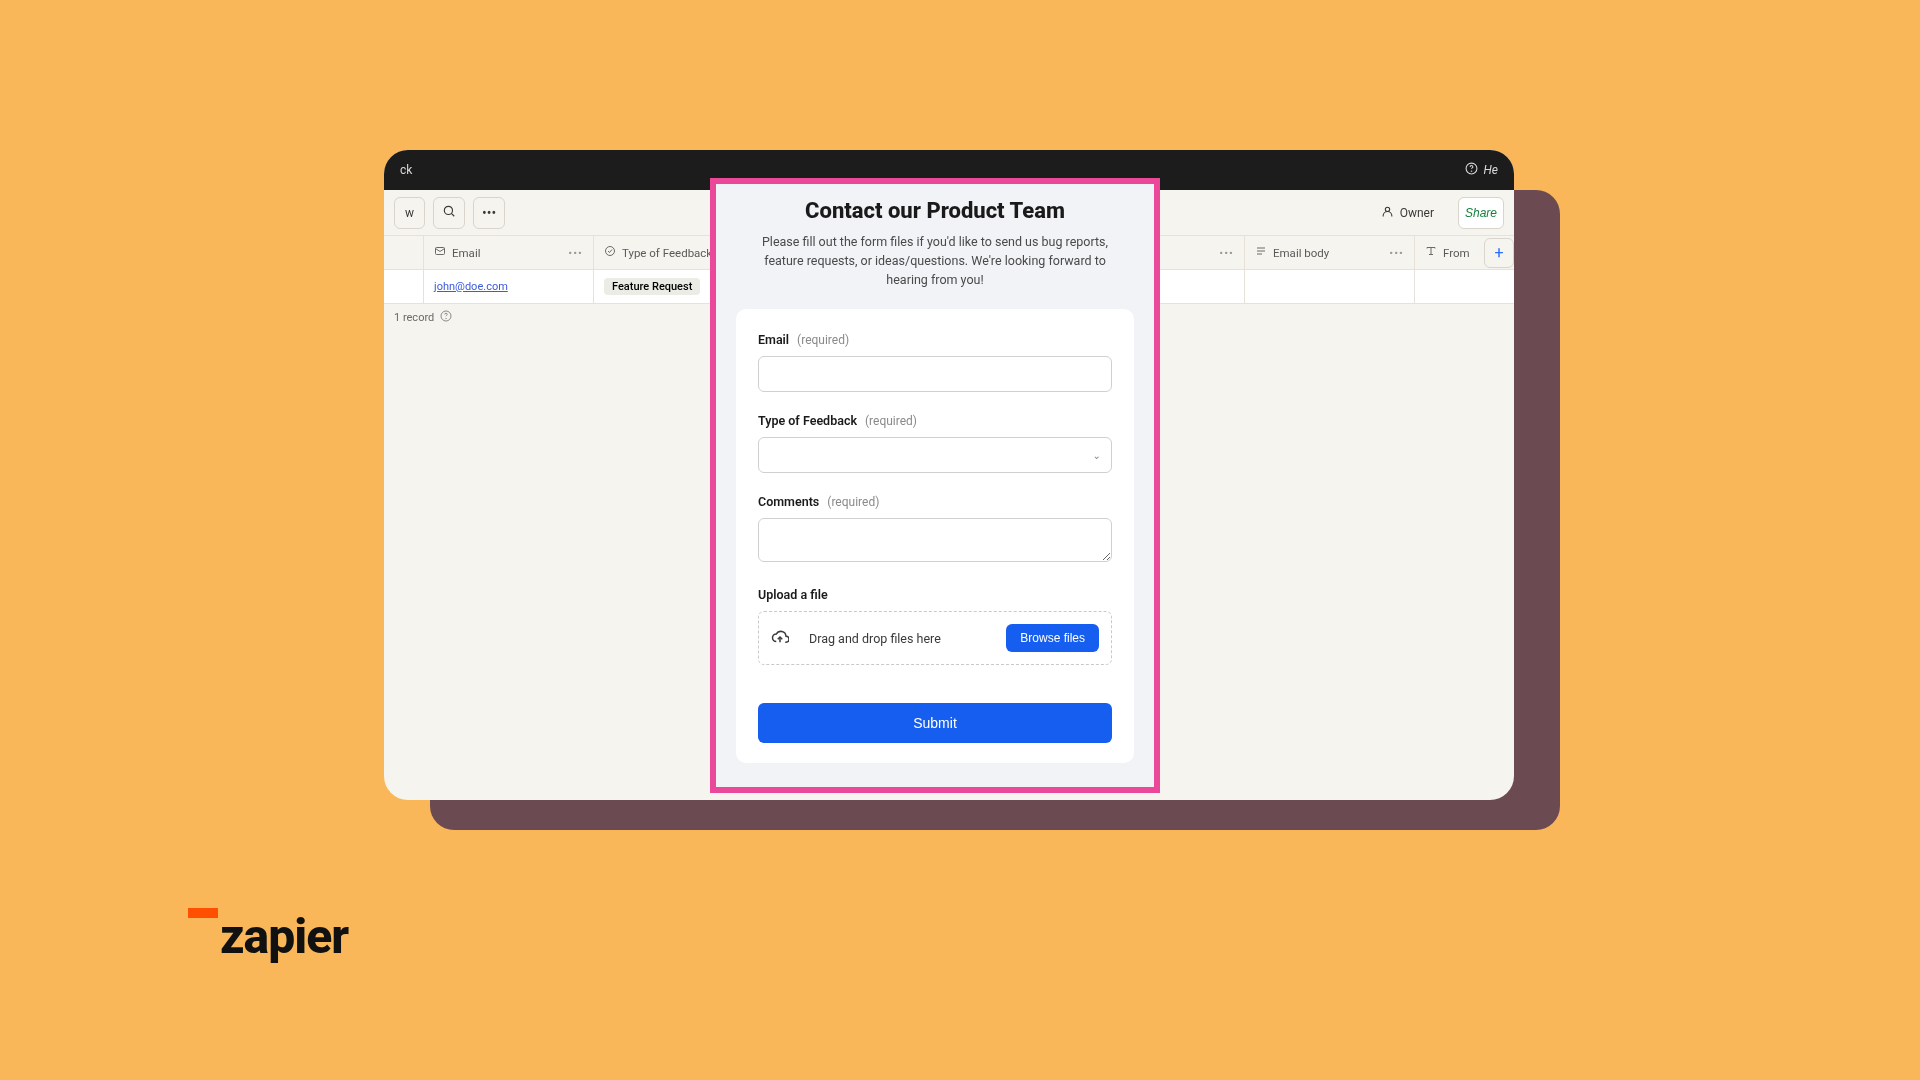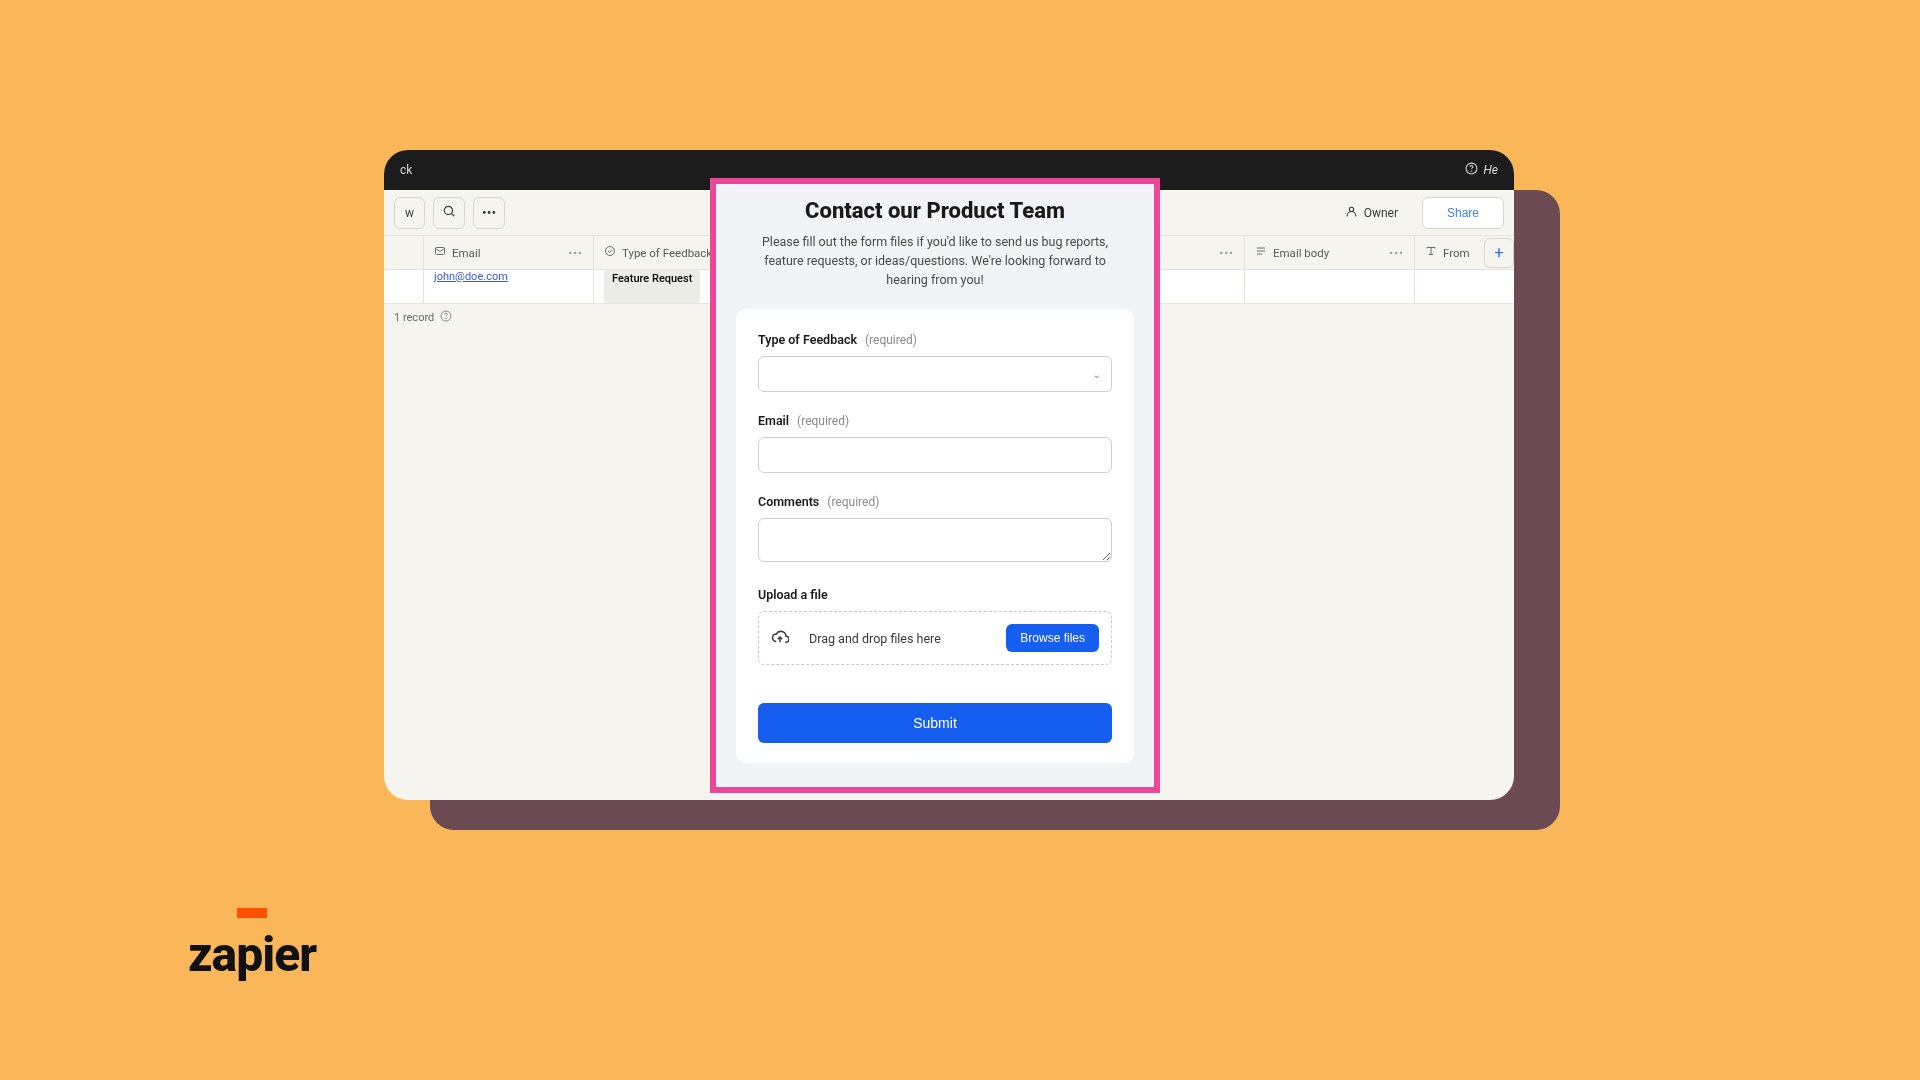--- a/index.html
+++ b/index.html
@@ -62,22 +62,22 @@
     font-size: 14px; color:#3a3a3a;
   }
   .pill-btn {
     height: 32px; padding: 0 10px;
     border: 1px solid #d9d5cc; border-radius: 6px;
     display:flex; align-items:center; font-size:12px; color:#3a3a3a;
     background:#fff0;
   }
   .owner { display:flex; align-items:center; gap:6px; font-size:12px; color:#3a3a3a; }
   .share-btn {
-    height:32px; padding:0 24px; border:1px solid #d9d5cc; border-radius:6px;
-    font-size:12px; color:#3b82f6; background:#fff;
+    height:32px; padding:0 6px; border:1px solid #d9d5cc; border-radius:6px;
+    font-size:12px; color:#15803d; background:#fff;font-style:italic;
   }
 
   
   .table-header {
     height: 34px;
     background: #f6f4ef;
     border-bottom: 1px solid #e6e2da;
     display:flex; align-items:center;
     font-size: 11.5px; color:#5a5a5a;
   }
@@ -102,21 +102,21 @@
   
   .table-row {
     height: 34px;
     background: #fff;
     border-bottom: 1px solid #e6e2da;
     display:flex; align-items:center;
     font-size: 12px;
   }
   .cell {
     border-right: 1px solid #e6e2da;
-    height:100%; display:flex; 
+    height:100%; display:flex; align-items:center;
     padding:0 10px;
   }
   .email-link { color:#3b5bdb; text-decoration: underline; font-size:11px; }
   .tag {
     background:#ecece6; border-radius:4px;
     padding: 2px 8px; font-size:11px; font-weight:500;
   }
 
   
   .table-footer {
@@ -195,21 +195,21 @@
     width:100%; height:40px;
     background:#155eef; color:#fff;
     border:none; border-radius:6px;
     font-size:14px; font-weight:500;
   }
 
   
   .brand {
     position:absolute;
     left: 188px; top: 908px;
-    display:flex; align-items:center; gap:2px;flex-direction:column;
+    display:flex; align-items:flex-start; gap:2px;
   }
   .brand-underscore {
     width: 30px; height: 10px;
     background:#ff4f00;
     margin-bottom: 6px;
   }
   .brand-text {
     font-size: 48px; font-weight:800; letter-spacing:-1px; color:#111;
   }
 
@@ -362,31 +362,31 @@
 
 <div class="modal">
   <div class="modal-header">
     <div class="modal-title">Contact our Product Team</div>
     <div class="modal-desc">Please fill out the form files if you'd like to send us bug reports, feature requests, or ideas/questions. We're looking forward to hearing from you!</div>
   </div>
 
   <div class="form-card">
 
     <div class="field">
+      <span class="field-label">Email</span>
+      <span class="field-req">(required)</span>
+      <input class="text-input" type="text" style="">
+    </div>
+
+    <div class="field">
       <span class="field-label">Type of Feedback</span>
       <span class="field-req">(required)</span>
       <div class="select-input">
         <span class="select-caret">⌄</span>
       </div>
-    </div>
-
-    <div class="field">
-      <span class="field-label">Email</span>
-      <span class="field-req">(required)</span>
-      <input class="text-input" type="text" style="">
     </div>
 
     <div class="field">
       <span class="field-label">Comments</span>
       <span class="field-req">(required)</span>
       <textarea class="textarea-input" style=""></textarea>
     </div>
 
     <div class="field">
       <span class="field-label">Upload a file</span>

